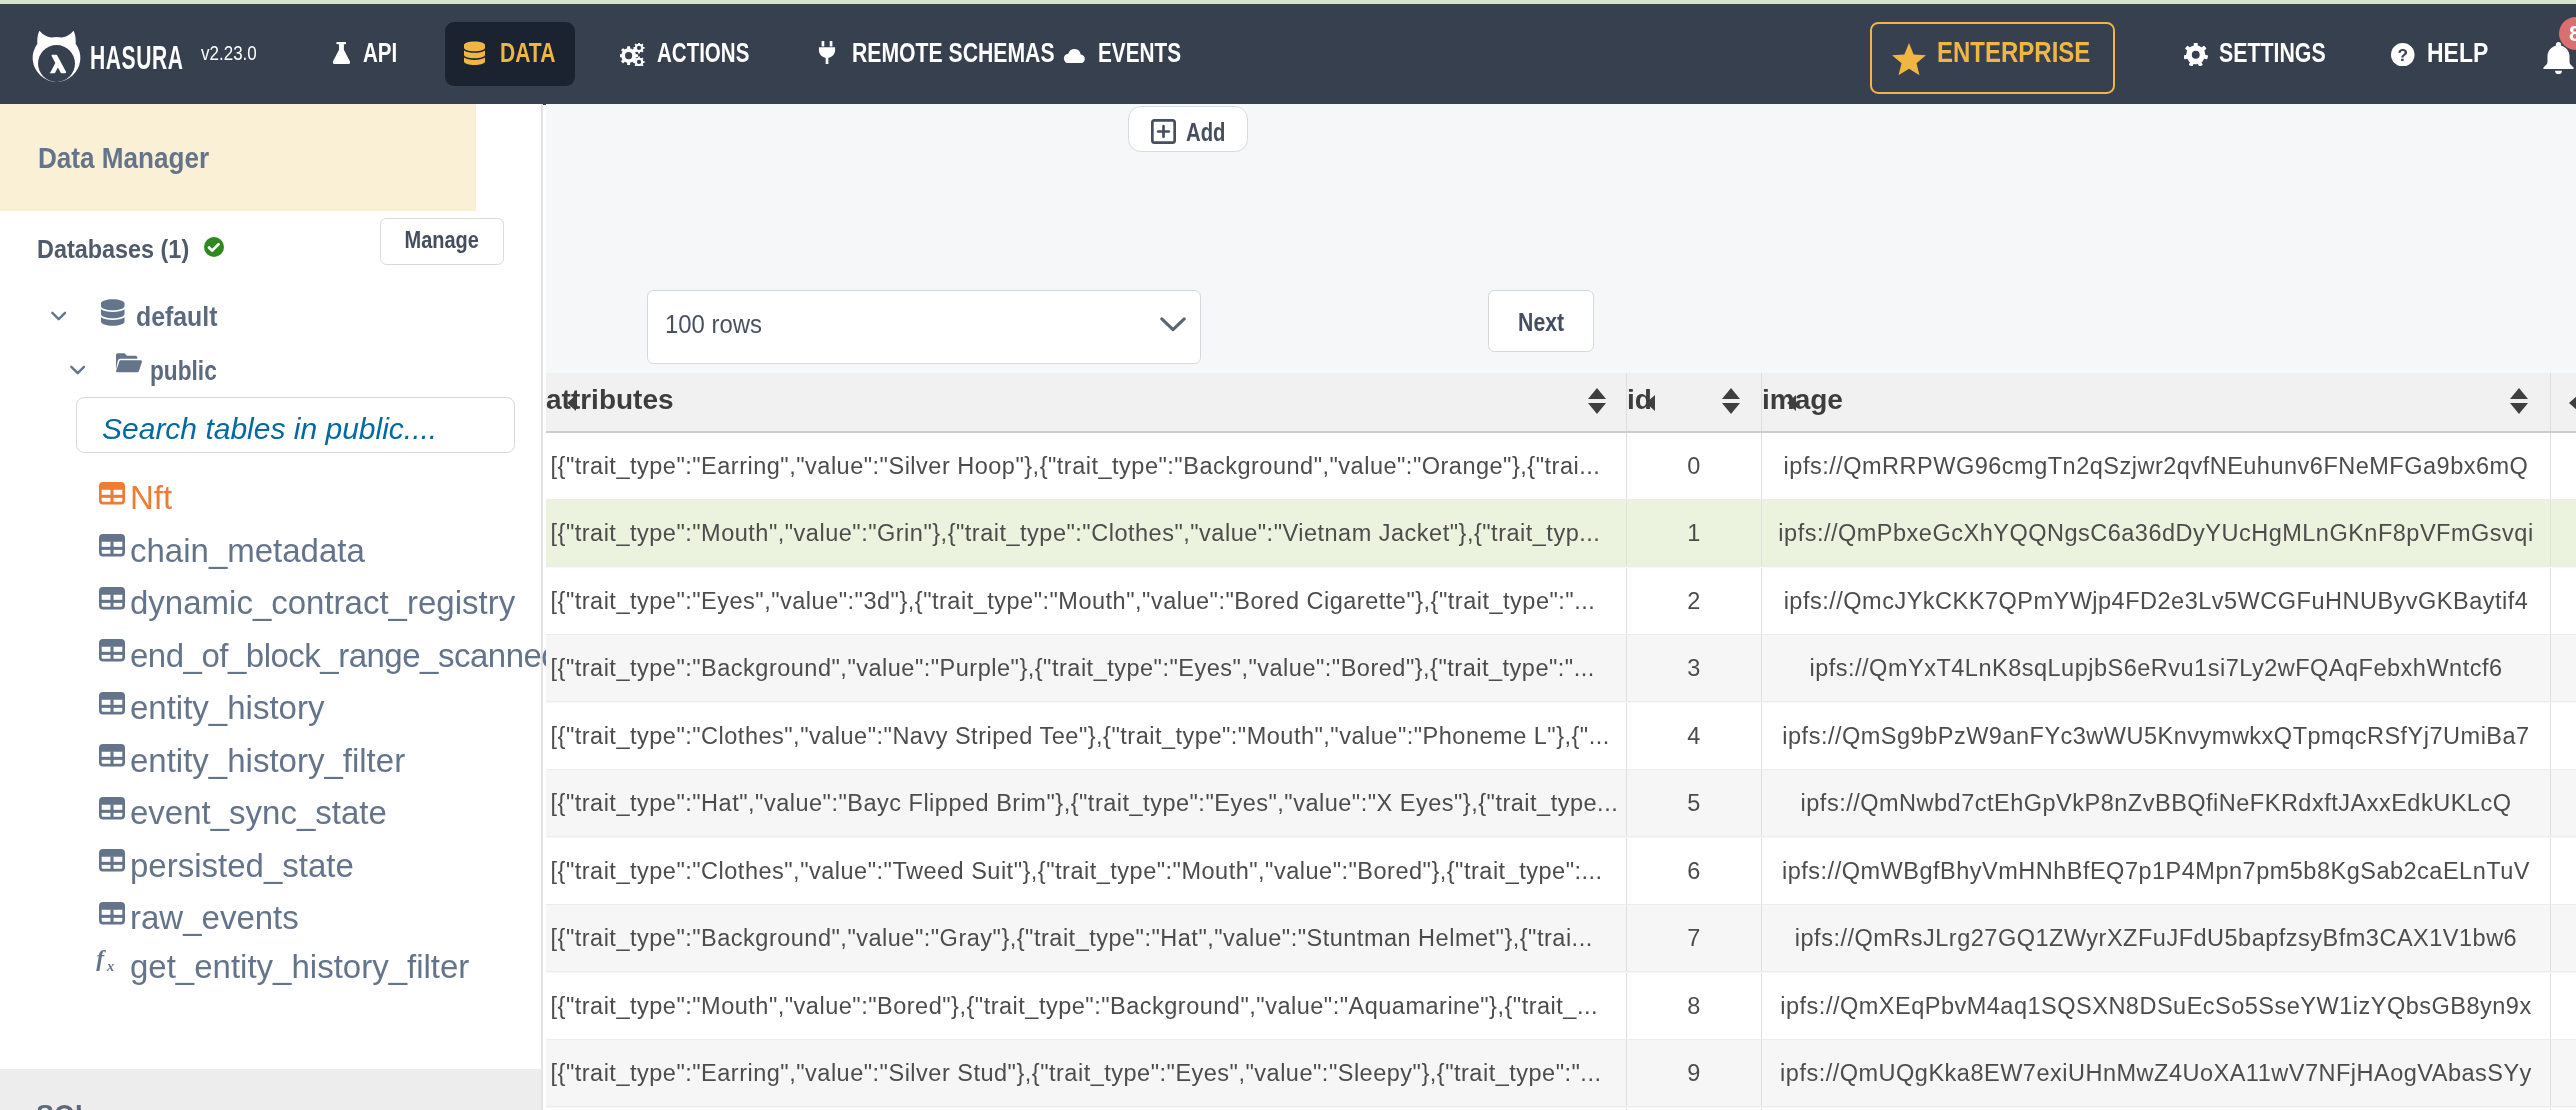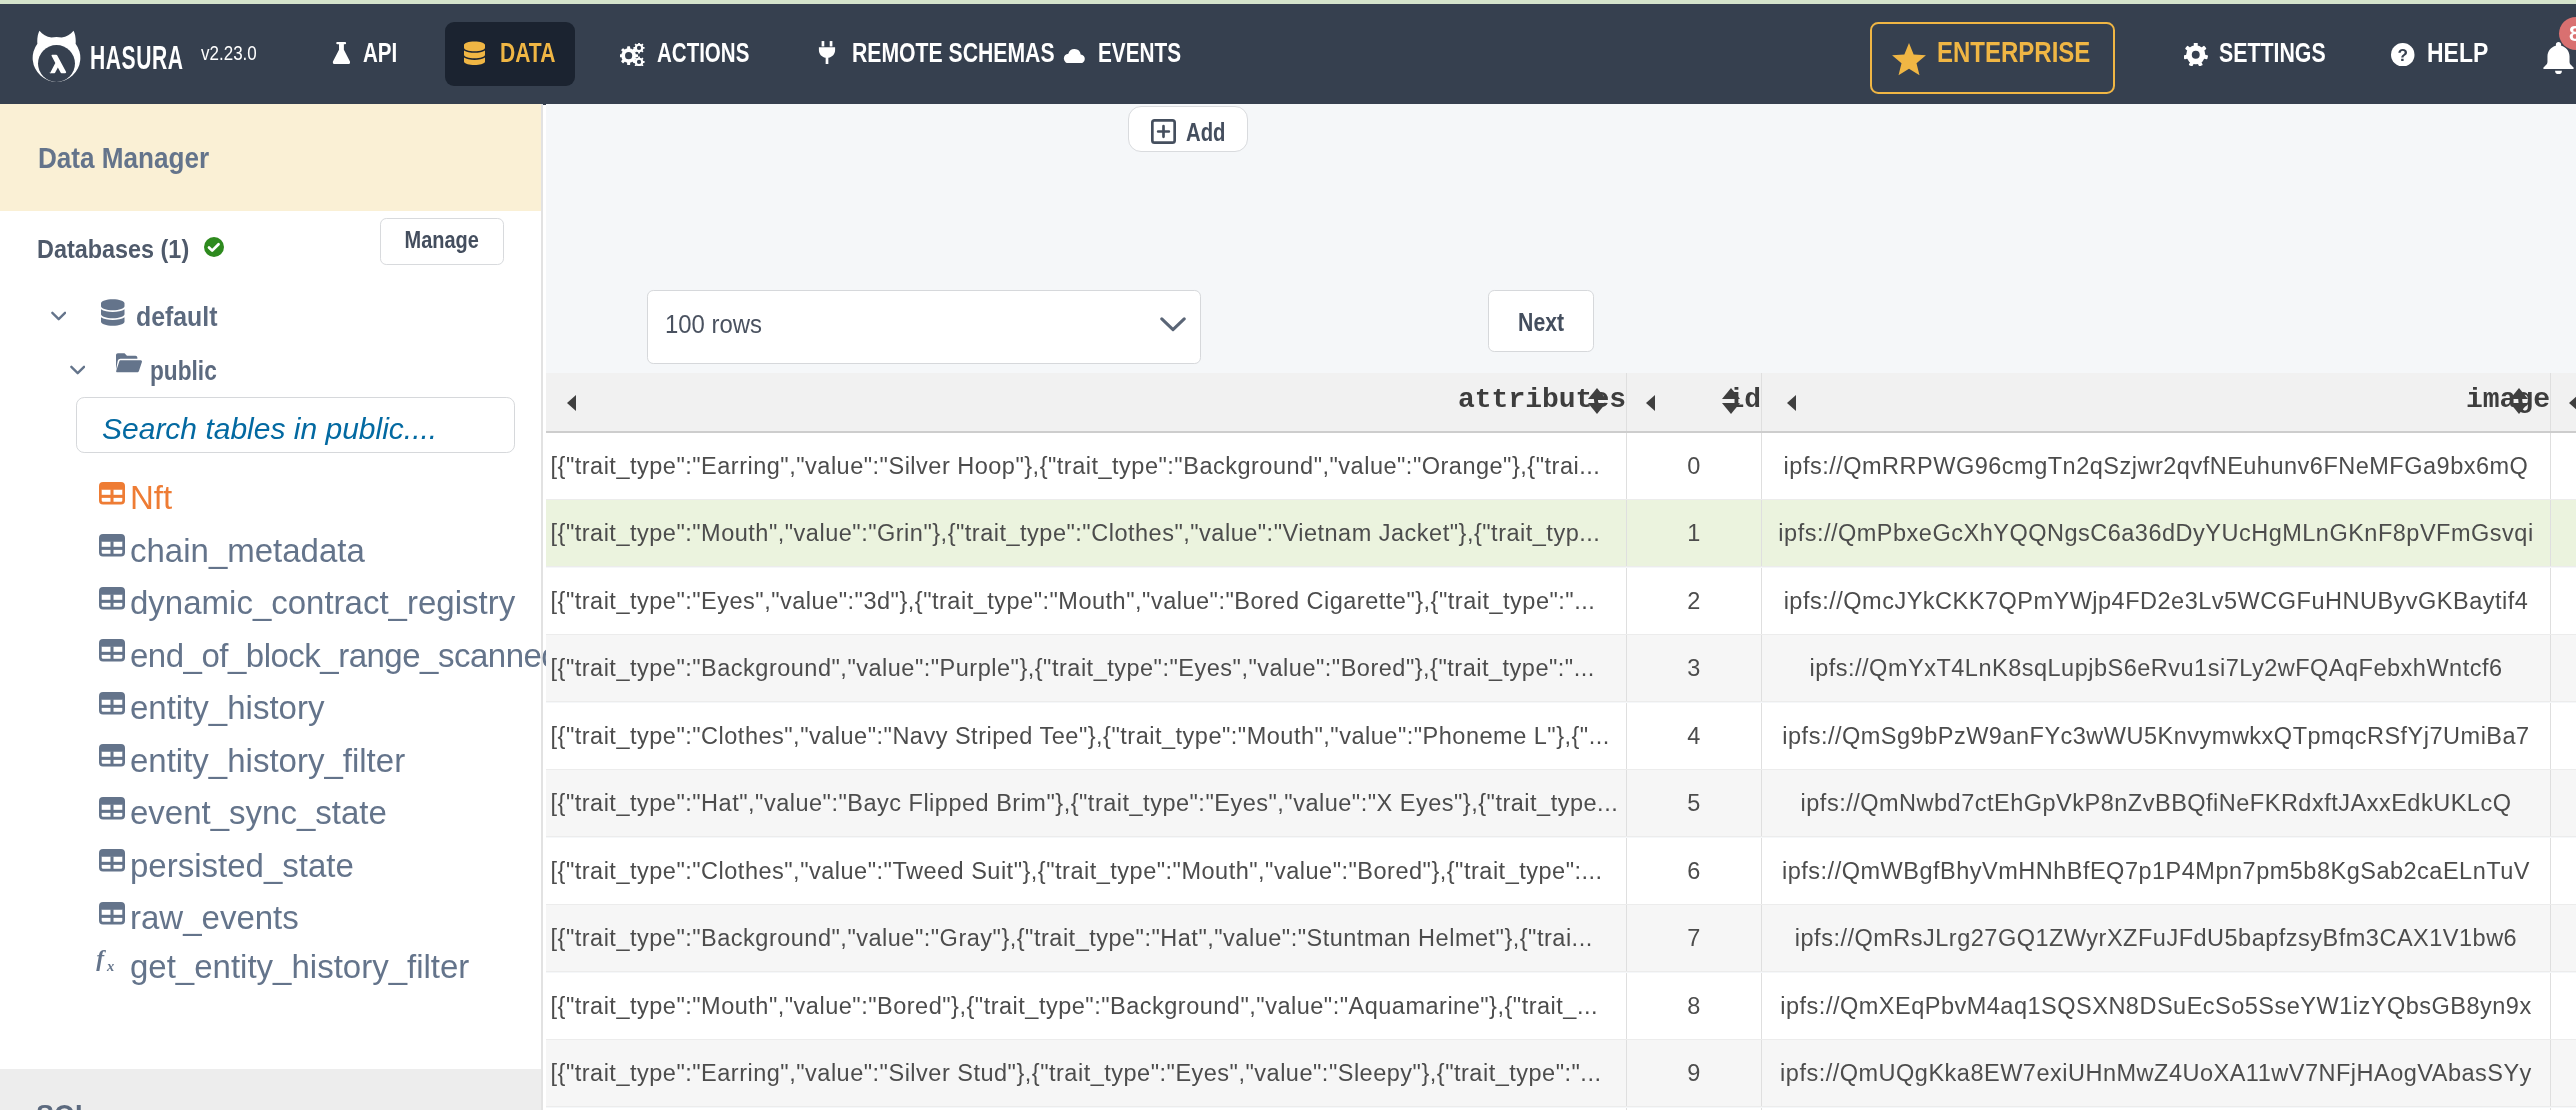--- a/index.html
+++ b/index.html
@@ -16,21 +16,21 @@
 #datatab { position:absolute; left:445px; top:18px; width:130px; height:64px; background:#1b2330; border-radius:9px; }
 #lab-data { left:500px; top:34px; color:#f0b644; transform:scaleX(0.78); }
 #lab-actions { left:657px; top:34px; transform:scaleX(0.76); }
 #lab-remote { left:852px; top:34px; transform:scaleX(0.785); }
 #lab-events { left:1098px; top:34px; transform:scaleX(0.77); }
 #entbtn { position:absolute; left:1870px; top:18px; width:245px; height:72px; border:2.7px solid #f0b644; border-radius:8.2px; }
 #lab-ent { left:1937px; top:31px; font-size:30px; color:#f0b644; transform:scaleX(0.80); }
 #lab-settings { left:2219px; top:34px; transform:scaleX(0.79); }
 #lab-help { left:2427px; top:34px; transform:scaleX(0.85); }
 #sidebar { position:absolute; left:0; top:104px; width:543px; height:1006px; background:#fff; border-right:2.7px solid #e2e2e2; }
-#cream { position:absolute; left:0; top:0; width:541px; height:107px; background:#faf0d5;text-align:center; }
+#cream { position:absolute; left:0; top:0; width:476px; height:107px; background:#faf0d5;text-align:center; }
 #dmtitle { position:absolute; left:38px; top:38px; font-size:29px; font-weight:bold; color:#64748b; transform:scaleX(0.9); transform-origin:left center; white-space:pre; }
 #dbtitle { position:absolute; left:37px; top:130px; font-size:26px; font-weight:bold; color:#4f5a6b; transform:scaleX(0.9); transform-origin:left center; white-space:pre; }
 #managebtn { position:absolute; left:380px; top:114px; width:124px; height:47px; background:#fff; border:1.8px solid #d8dadd; border-radius:6.3px; text-align:center; }
 #managebtn span { display:inline-block; font-size:23.5px; font-weight:bold; color:#444e5e; line-height:43px; transform:scaleX(0.85); }
 .treelab { position:absolute; font-weight:bold; color:#5c6a7f; font-size:27px; transform-origin:left center; white-space:pre; }
 #searchbox { position:absolute; left:76px; top:293px; width:439px; height:56px; border:1.8px solid #d6d8db; border-radius:8.2px; background:#fff; }
 #searchbox span { position:absolute; left:25px; top:13.6px; font-size:30px; color:#0369a1;font-style:italic; }
 .tlab { position:absolute; left:130px; font-size:33px; color:#64748b; white-space:pre; }
 #sqlband { position:absolute; left:0; top:965px; width:541px; height:42px; background:#ededed; }
 #sqlband span { position:absolute; left:36px; top:31px; font-size:27px; font-weight:bold; color:#5c6a7f; }
@@ -47,21 +47,21 @@
 .trow.g { background:#f6f6f6; }
 .trow.sel { background:#ebf3de; }
 .cell { position:absolute; top:0; height:100%; border-right:1.8px solid #dfdfdf; overflow:hidden; white-space:pre; }
 .c0 { left:0; width:1081px; }
 .c1 { left:1081px; width:135px; }
 .c2 { left:1216px; width:789px; }
 .c3 { left:2004px; width:28px; border-right:none; }
 .trow .cell { font-size:23.5px; letter-spacing:0.5px; color:#4c4c4c; line-height:66px; }
 .trow .c0 { padding-left:4.5px; }
 .trow .c1, .trow .c2 { text-align:center; }
-.hrow .cell { font-size:28px; font-weight:bold; color:#3d3d3d; line-height:54px; text-align:right;font-family:Liberation Mono, monospace; }
+.hrow .cell { font-size:28px; font-weight:bold; color:#3d3d3d; line-height:54px; text-align:left; }
 .ltri { position:absolute; top:22px; width:0; height:0; border-top:8.2px solid transparent; border-bottom:8.2px solid transparent; border-right:9px solid #3f3f3f; }
 .sort { position:absolute; top:15.4px; width:18px; height:27px; }
 .sort:before, .sort:after { content:""; position:absolute; left:0; width:0; height:0; border-left:9px solid transparent; border-right:9px solid transparent; }
 .sort:before { top:0; border-bottom:11px solid #3f3f3f; }
 .sort:after { top:14.5px; border-top:11px solid #3f3f3f; }
 </style>
 </head>
 <body>
 <div id="page">
 <div id="strip"></div>

